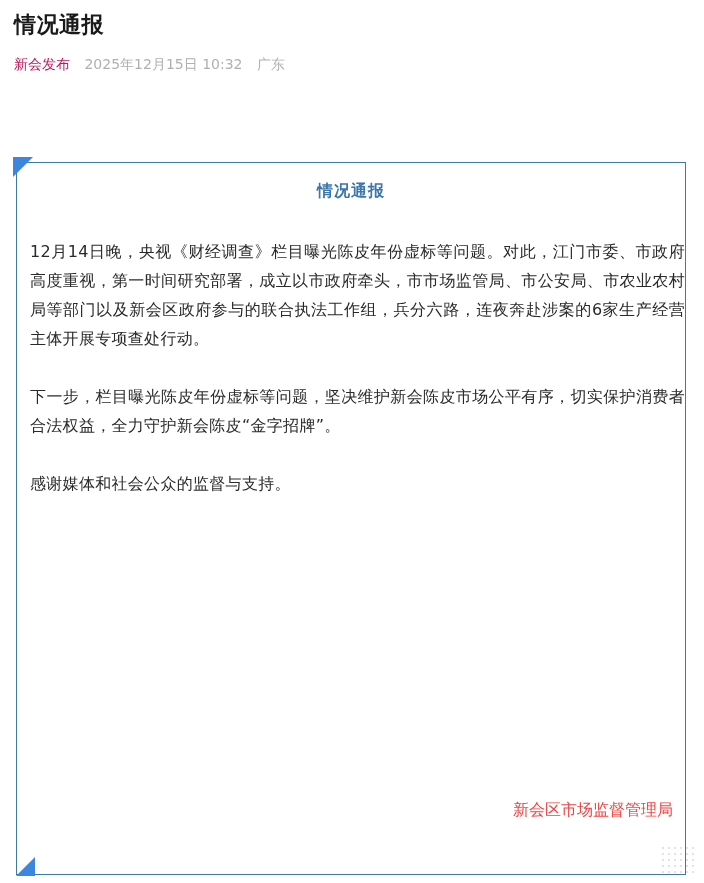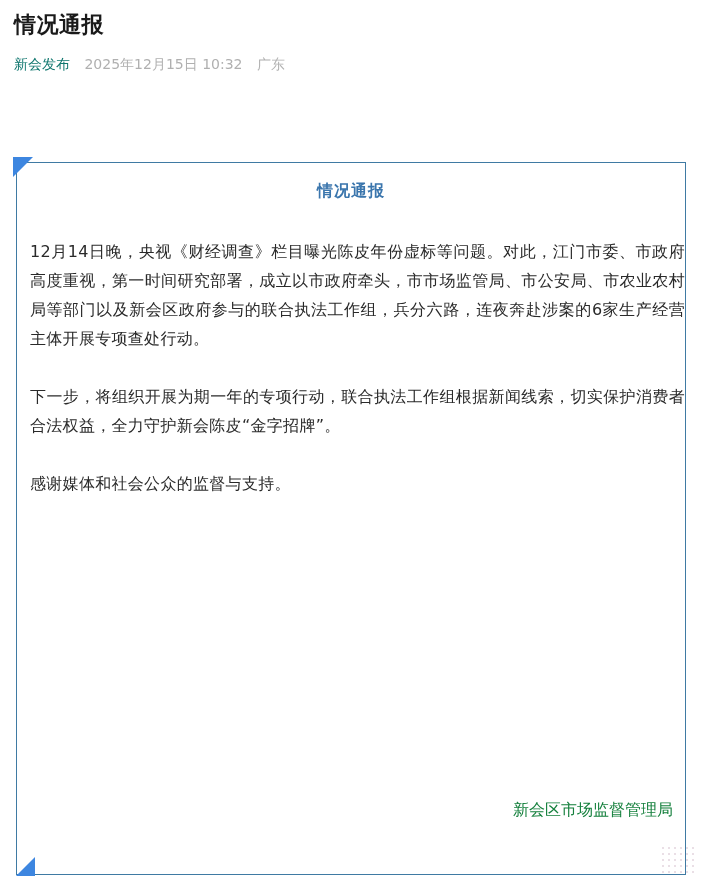--- a/index.html
+++ b/index.html
@@ -26,21 +26,21 @@
     }
     .meta {
       position: absolute;
       left: 14px;
       top: 56px;
       font-size: 14px;
       color: #b0b0b0;
       white-space: nowrap;
     }
     .meta .source {
-      color: #0f766e;
+      color: #be185d;
       margin-right: 10px;
     }
     .meta .time {
       margin-right: 10px;
       text-align: right;
     }
     .notice-box {
       position: absolute;
       left: 16px;
       top: 162px;
@@ -105,42 +105,42 @@
       margin: 0 0 29px 0;
       text-align: justify;
     }
     .signature {
       position: absolute;
       right: 12px;
       top: 630px;
       text-align: right;
       font-size: 16px;
       line-height: 34px;
-      color: #15803d;
+      color: #ef4444;
     }
   </style>
 </head>
 <body>
 
 <div class="page-title">情况通报</div>
 
 <div class="meta">
   <span class="source">新会发布</span>
   <span class="time">2025年12月15日 10:32</span>
   <span class="location">广东</span>
 </div>
 
 <div class="corner-tl"></div>
 
 <div class="notice-box">
   <div class="notice-title">情况通报</div>
 
   <div class="notice-body">
     <p>12月14日晚，央视《财经调查》栏目曝光陈皮年份虚标等问题。对此，江门市委、市政府高度重视，第一时间研究部署，成立以市政府牵头，市市场监管局、市公安局、市农业农村局等部门以及新会区政府参与的联合执法工作组，兵分六路，连夜奔赴涉案的6家生产经营主体开展专项查处行动。</p>
-    <p>下一步，将组织开展为期一年的专项行动，联合执法工作组根据新闻线索，切实保护消费者合法权益，全力守护新会陈皮“金字招牌”。</p>
+    <p>下一步，栏目曝光陈皮年份虚标等问题，坚决维护新会陈皮市场公平有序，切实保护消费者合法权益，全力守护新会陈皮“金字招牌”。</p>
     <p>感谢媒体和社会公众的监督与支持。</p>
   </div>
 
   <div class="signature">
     <div>新会区市场监督管理局</div>
   </div>
 </div>
 
 <div class="corner-bl"></div>
 <div class="dots"></div>

